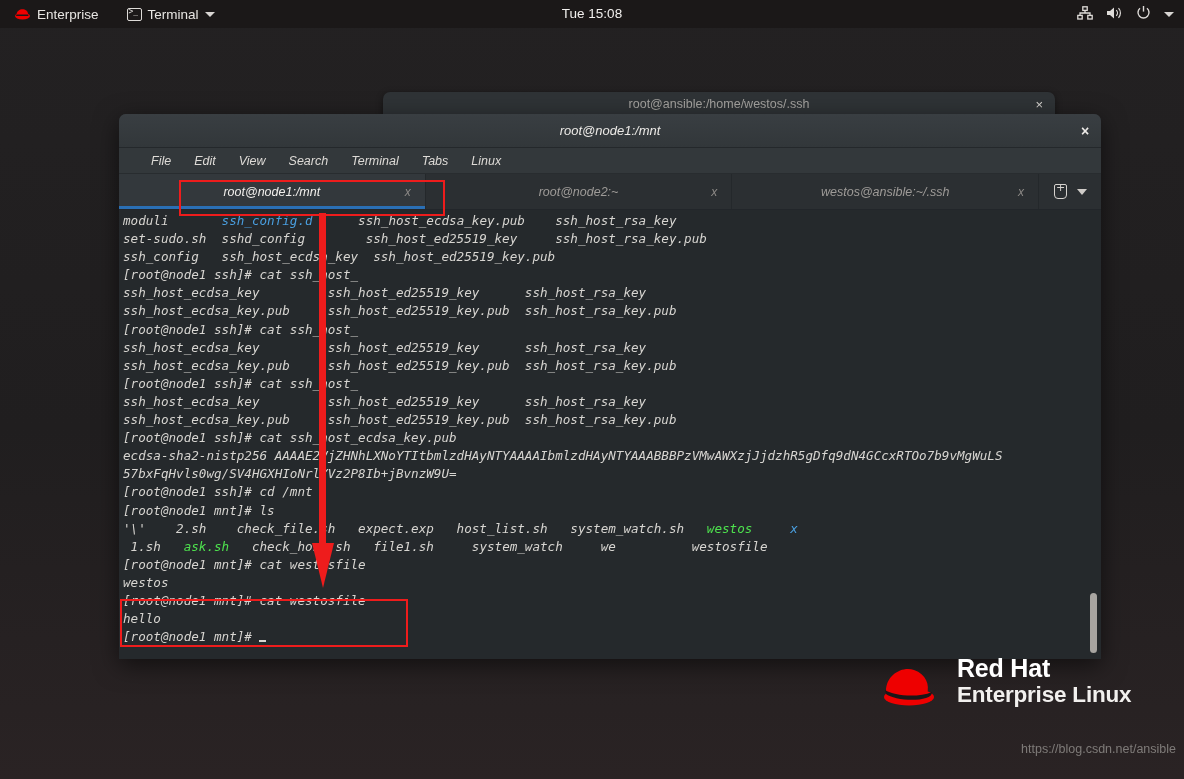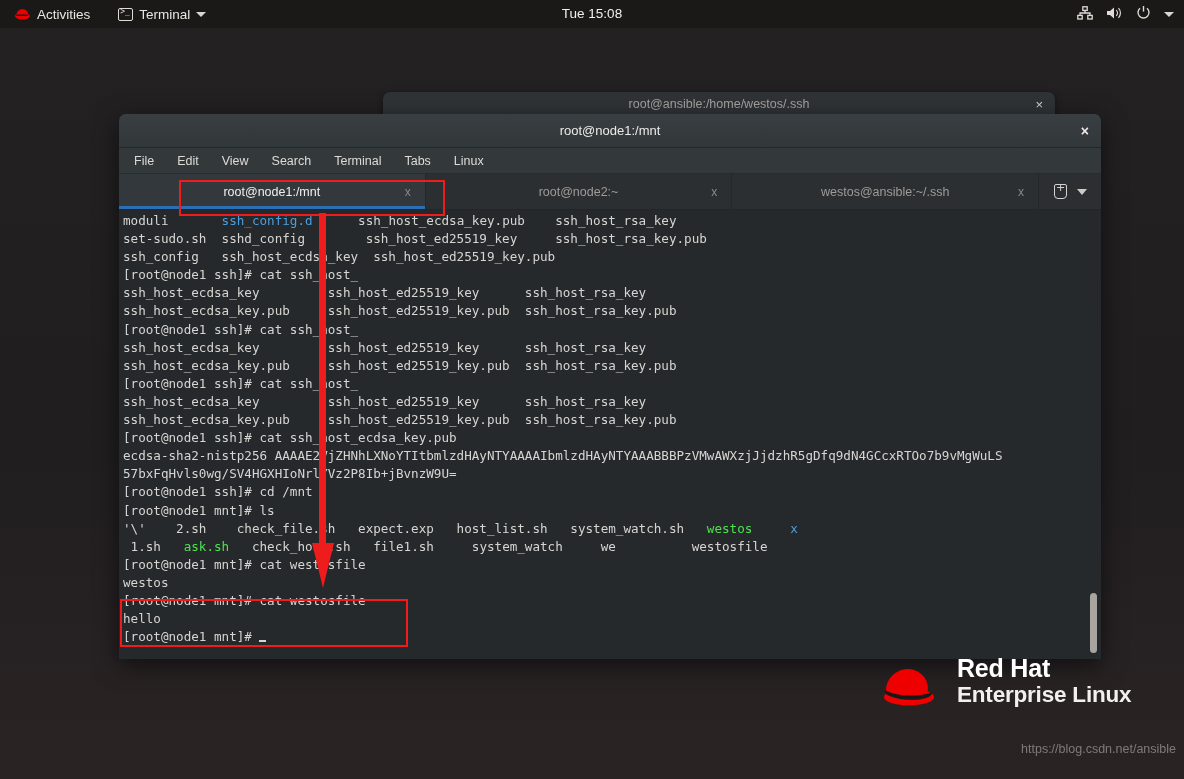--- a/index.html
+++ b/index.html
@@ -72,38 +72,39 @@
 
   
   #win {
     position: absolute; left: 119px; top: 114px;
     width: 982px; height: 545px;
     background: #2d3134;
     border-radius: 7px 7px 0 0;
     box-shadow: 0 6px 24px rgba(0,0,0,.55);
     z-index: 10;
     overflow: hidden;
+    font-style: italic;
   }
   #titlebar {
     height: 34px; position: relative;
     background: linear-gradient(180deg,#393e42 0%, #32373a 100%);
     border-bottom: 1px solid #24282b;
   }
   #titlebar .wtitle {
     position: absolute; left: 0; right: 0; top: 0; height: 34px;
     line-height: 34px; text-align: center;
     color: #eceae7; font-size: 13px;
   }
   #titlebar .wclose {
     position: absolute; right: 12px; top: 0; height: 34px; line-height: 34px;
     color: #eceae7; font-size: 14px; font-weight: bold;
   }
   #menubar {
     height: 26px; background: #33383b;
-    display: flex; align-items: center; padding-left: 12px; gap: 17px;
+    display: flex; align-items: center; padding-left: 29px; gap: 17px;
     color: #dedbd7; font-size: 12.5px;
     border-bottom: 1px solid #282c2f;
   }
   #menubar .mi { padding: 1px 3px; }
 
   #tabbar {
     height: 36px; background: #2b2f32;
     display: flex; align-items: stretch;
     border-bottom: 1px solid #22262a;
     position: relative;
@@ -198,21 +199,21 @@
   <div id="topbar">
     <div class="tb-left">
       <div class="tb-item">
         <span class="redhat-mini">
           <svg width="17" height="12" viewBox="0 0 34 24">
             <ellipse cx="17" cy="16" rx="15" ry="7" fill="#ee0000"></ellipse>
             <path d="M5 14 C5 5, 14 1, 21 3 C27 5, 29 10, 28 15 Z" fill="#ee0000"></path>
             <rect x="4" y="13" width="25" height="3" rx="1.5" fill="#1b1818"></rect>
           </svg>
         </span>
-        <span>Activities</span>
+        <span>Enterprise</span>
       </div>
       <div class="tb-item">
         <span class="term-ico"></span>
         <span>Terminal</span>
         <span class="caret-dn"></span>
       </div>
     </div>
 
     <div class="tb-clock">Tue 15:08</div>
 

